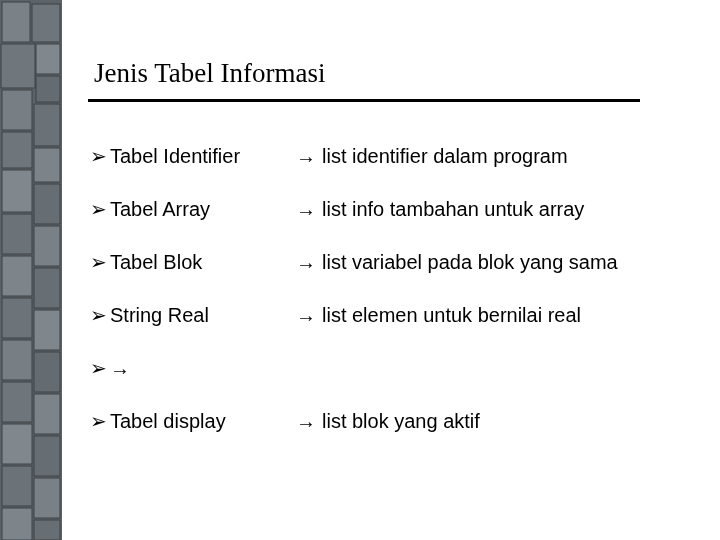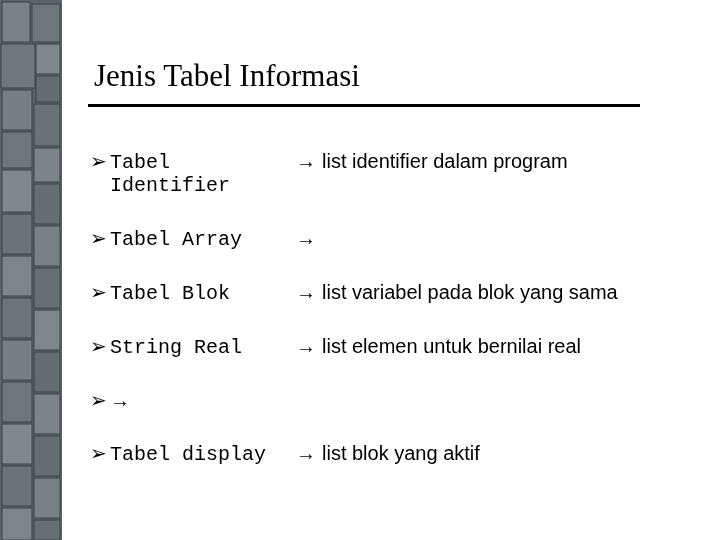--- a/index.html
+++ b/index.html
@@ -23,21 +23,21 @@
     height: 540px;
     display: block;
   }
   .content {
     flex: 1;
     padding: 58px 28px 0 28px;
     position: relative;
   }
   .title {
     font-family: "Comic Sans MS", "Segoe Script", cursive;
-    font-size: 31px;
+    font-size: 27px;
     color: #000;
     padding-bottom: 6px;
     margin-left: 4px;
   }
   .rule {
     height: 3px;
     background: #000;
     width: 552px;
     margin-left: -2px;
     margin-top: 4px;
@@ -54,21 +54,20 @@
     margin-bottom: 29px;
   }
   .bullet {
     width: 20px;
     flex-shrink: 0;
     font-family: Wingdings, Arial, sans-serif;
   }
   .col-left {
     width: 186px;
     flex-shrink: 0;
-    font-family: Liberation Mono, monospace;
   }
   .arrow {
     width: 26px;
     flex-shrink: 0;
     font-family: Wingdings, Arial, sans-serif;
   }
   .col-right {
     flex: 1;
   }
 </style>
@@ -116,20 +115,21 @@
     <div class="row">
       <span class="bullet">➢</span>
       <span class="col-left">Tabel Identifier</span>
       <span class="arrow">→</span>
       <span class="col-right">list identifier dalam program</span>
     </div>
     <div class="row">
       <span class="bullet">➢</span>
       <span class="col-left">Tabel Array</span>
       <span class="arrow">→</span>
+      <span class="col-right">list info tambahan untuk array</span>
     </div>
     <div class="row">
       <span class="bullet">➢</span>
       <span class="col-left">Tabel Blok</span>
       <span class="arrow">→</span>
       <span class="col-right">list variabel pada blok yang sama</span>
     </div>
     <div class="row">
       <span class="bullet">➢</span>
       <span class="col-left">String Real</span>

